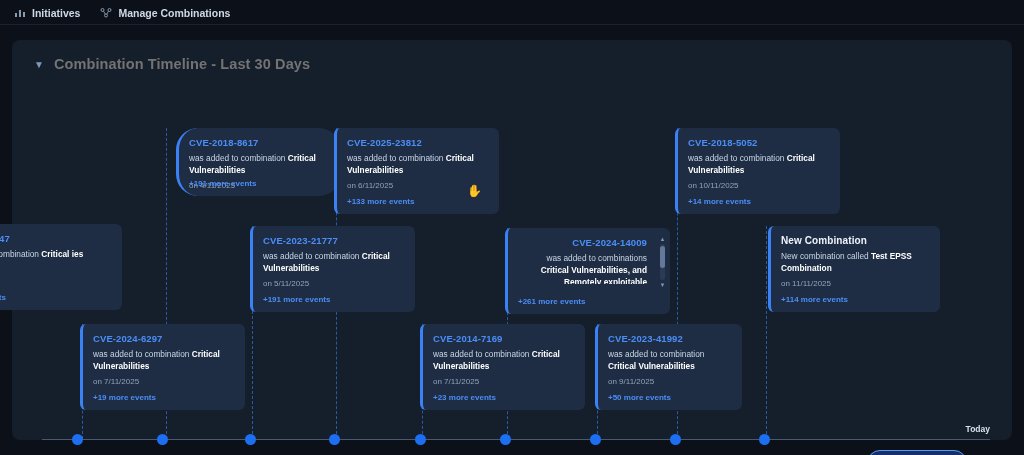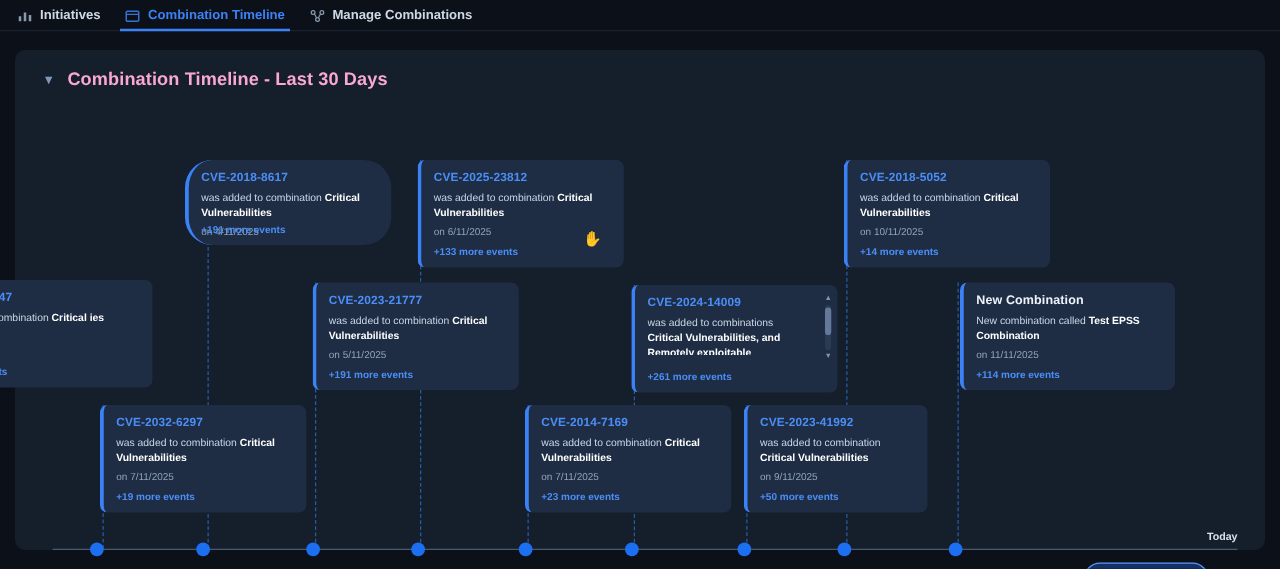--- a/index.html
+++ b/index.html
@@ -15,21 +15,21 @@
     font-family: "Liberation Sans", sans-serif;
     color: #e6edf6;
     position: relative;
   }
 
   
   .topnav {
     height: 25px;
     background: #0c1119;
     display: flex;
-    align-items: center;
+    align-items: flex-start;
     padding-left: 14px;
     gap: 20px;
     border-bottom: 1px solid #1b2331;
     position: relative;
   }
   .navitem {
     display: flex;
     align-items: center;
     gap: 6px;
     font-size: 10.5px;
@@ -71,21 +71,21 @@
   .chev {
     color: #7f9ab8;
     font-size: 10px;
     line-height: 1;
     cursor: pointer;
     transform: translateY(1px);
   }
   .panel-title {
     font-size: 14.5px;
     font-weight: bold;
-    color: #f9a8d4;
+    color: #737373;
     letter-spacing: .1px;
   }
 
   
   .canvas {
     position: absolute;
     left: 0; right: 0;
     top: 44px;
     bottom: 0;
   }
@@ -235,29 +235,20 @@
     <span class="navicon">
       <svg viewBox="0 0 12 11" width="12" height="11">
         <rect x="1" y="6" width="2" height="4" fill="#9fb2c8"></rect>
         <rect x="5" y="3" width="2" height="7" fill="#9fb2c8"></rect>
         <rect x="9" y="5" width="2" height="5" fill="#9fb2c8"></rect>
       </svg>
     </span>
     <span>Initiatives</span>
   </div>
 
-  <div class="navitem active">
-    <span class="navicon">
-      <svg viewBox="0 0 12 11" width="12" height="11">
-        <rect x="1" y="2" width="10" height="8" rx="1" fill="none" stroke="#3b82f6" stroke-width="1.2"></rect>
-        <line x1="1" y1="4.4" x2="11" y2="4.4" stroke="#3b82f6" stroke-width="1"></line>
-      </svg>
-    </span>
-    <span>Combination Timeline</span>
-  </div>
 
   <div class="navitem">
     <span class="navicon">
       <svg viewBox="0 0 12 11" width="12" height="11">
         <circle cx="2.5" cy="3" r="1.5" fill="none" stroke="#9fb2c8" stroke-width="1"></circle>
         <circle cx="9.5" cy="3" r="1.5" fill="none" stroke="#9fb2c8" stroke-width="1"></circle>
         <circle cx="6" cy="8.5" r="1.5" fill="none" stroke="#9fb2c8" stroke-width="1"></circle>
         <line x1="3.6" y1="4.2" x2="5.2" y2="7.2" stroke="#9fb2c8" stroke-width=".9"></line>
         <line x1="8.4" y1="4.2" x2="6.8" y2="7.2" stroke="#9fb2c8" stroke-width=".9"></line>
       </svg>
@@ -288,21 +279,21 @@
       </div>
     <div id="cards">
         <div class="card" style="left: -40px; top: 140px; width: 150px; height: 86px;">
           <div class="card-body">
             <div class="card-title">-5847</div>
             <div class="card-desc"><span>to combination </span><b>Critical</b><b> ies</b></div>
             <div class="card-date">5</div>
           </div>
           <div class="card-more">vents</div>
         </div>
-        <div class="card" style="left: 136px; top: 44px; width: 165px; height: 68px; border-radius: 22px;">
+        <div class="card" style="left: 164px; top: 44px; width: 165px; height: 68px; border-radius: 22px;">
           <div class="card-body">
             <div class="card-title">CVE-2018-8617</div>
             <div class="card-desc"><span>was added to combination </span><b>Critical Vulnerabilities</b></div>
             <div class="card-date">on 4/11/2025</div>
           </div>
           <div class="card-more">+191 more events</div>
         </div>
         <div class="card" style="left: 322px; top: 44px; width: 165px; height: 86px;">
           <div class="card-body">
             <div class="card-title">CVE-2025-23812</div>
@@ -312,21 +303,21 @@
           <div class="card-more">+133 more events</div>
         </div>
         <div class="card" style="left: 238px; top: 142px; width: 165px; height: 86px;">
           <div class="card-body">
             <div class="card-title">CVE-2023-21777</div>
             <div class="card-desc"><span>was added to combination </span><b>Critical Vulnerabilities</b></div>
             <div class="card-date">on 5/11/2025</div>
           </div>
           <div class="card-more">+191 more events</div>
         </div>
-        <div class="card scrollable" style="left: 493px; top: 144px; width: 165px; height: 86px;">
+        <div class="card scrollable" style="left: 493px; top: 144px; width: 165px; height: 86px; text-align: right;">
           <div class="card-body">
             <div class="card-title">CVE-2024-14009</div>
             <div class="card-desc"><span>was added to combinations </span><b>Critical Vulnerabilities, and Remotely exploitable vulnerabilities</b></div>
           </div>
           <div class="card-more">+261 more events</div>
           <div class="mini-scrollbar">
             <span class="arr">▲</span>
             <span class="track">
               <span class="thumb"></span>
             </span>
@@ -344,21 +335,21 @@
         <div class="card" style="left: 756px; top: 142px; width: 172px; height: 86px;">
           <div class="card-body">
             <div class="card-title white">New Combination</div>
             <div class="card-desc"><span>New combination called </span><b>Test EPSS Combination</b></div>
             <div class="card-date">on 11/11/2025</div>
           </div>
           <div class="card-more">+114 more events</div>
         </div>
         <div class="card" style="left: 68px; top: 240px; width: 165px; height: 86px;">
           <div class="card-body">
-            <div class="card-title">CVE-2032-6297</div>
+            <div class="card-title">CVE-2024-6297</div>
             <div class="card-desc"><span>was added to combination </span><b>Critical Vulnerabilities</b></div>
             <div class="card-date">on 7/11/2025</div>
           </div>
           <div class="card-more">+19 more events</div>
         </div>
         <div class="card" style="left: 408px; top: 240px; width: 165px; height: 86px;">
           <div class="card-body">
             <div class="card-title">CVE-2014-7169</div>
             <div class="card-desc"><span>was added to combination </span><b>Critical Vulnerabilities</b></div>
             <div class="card-date">on 7/11/2025</div>

